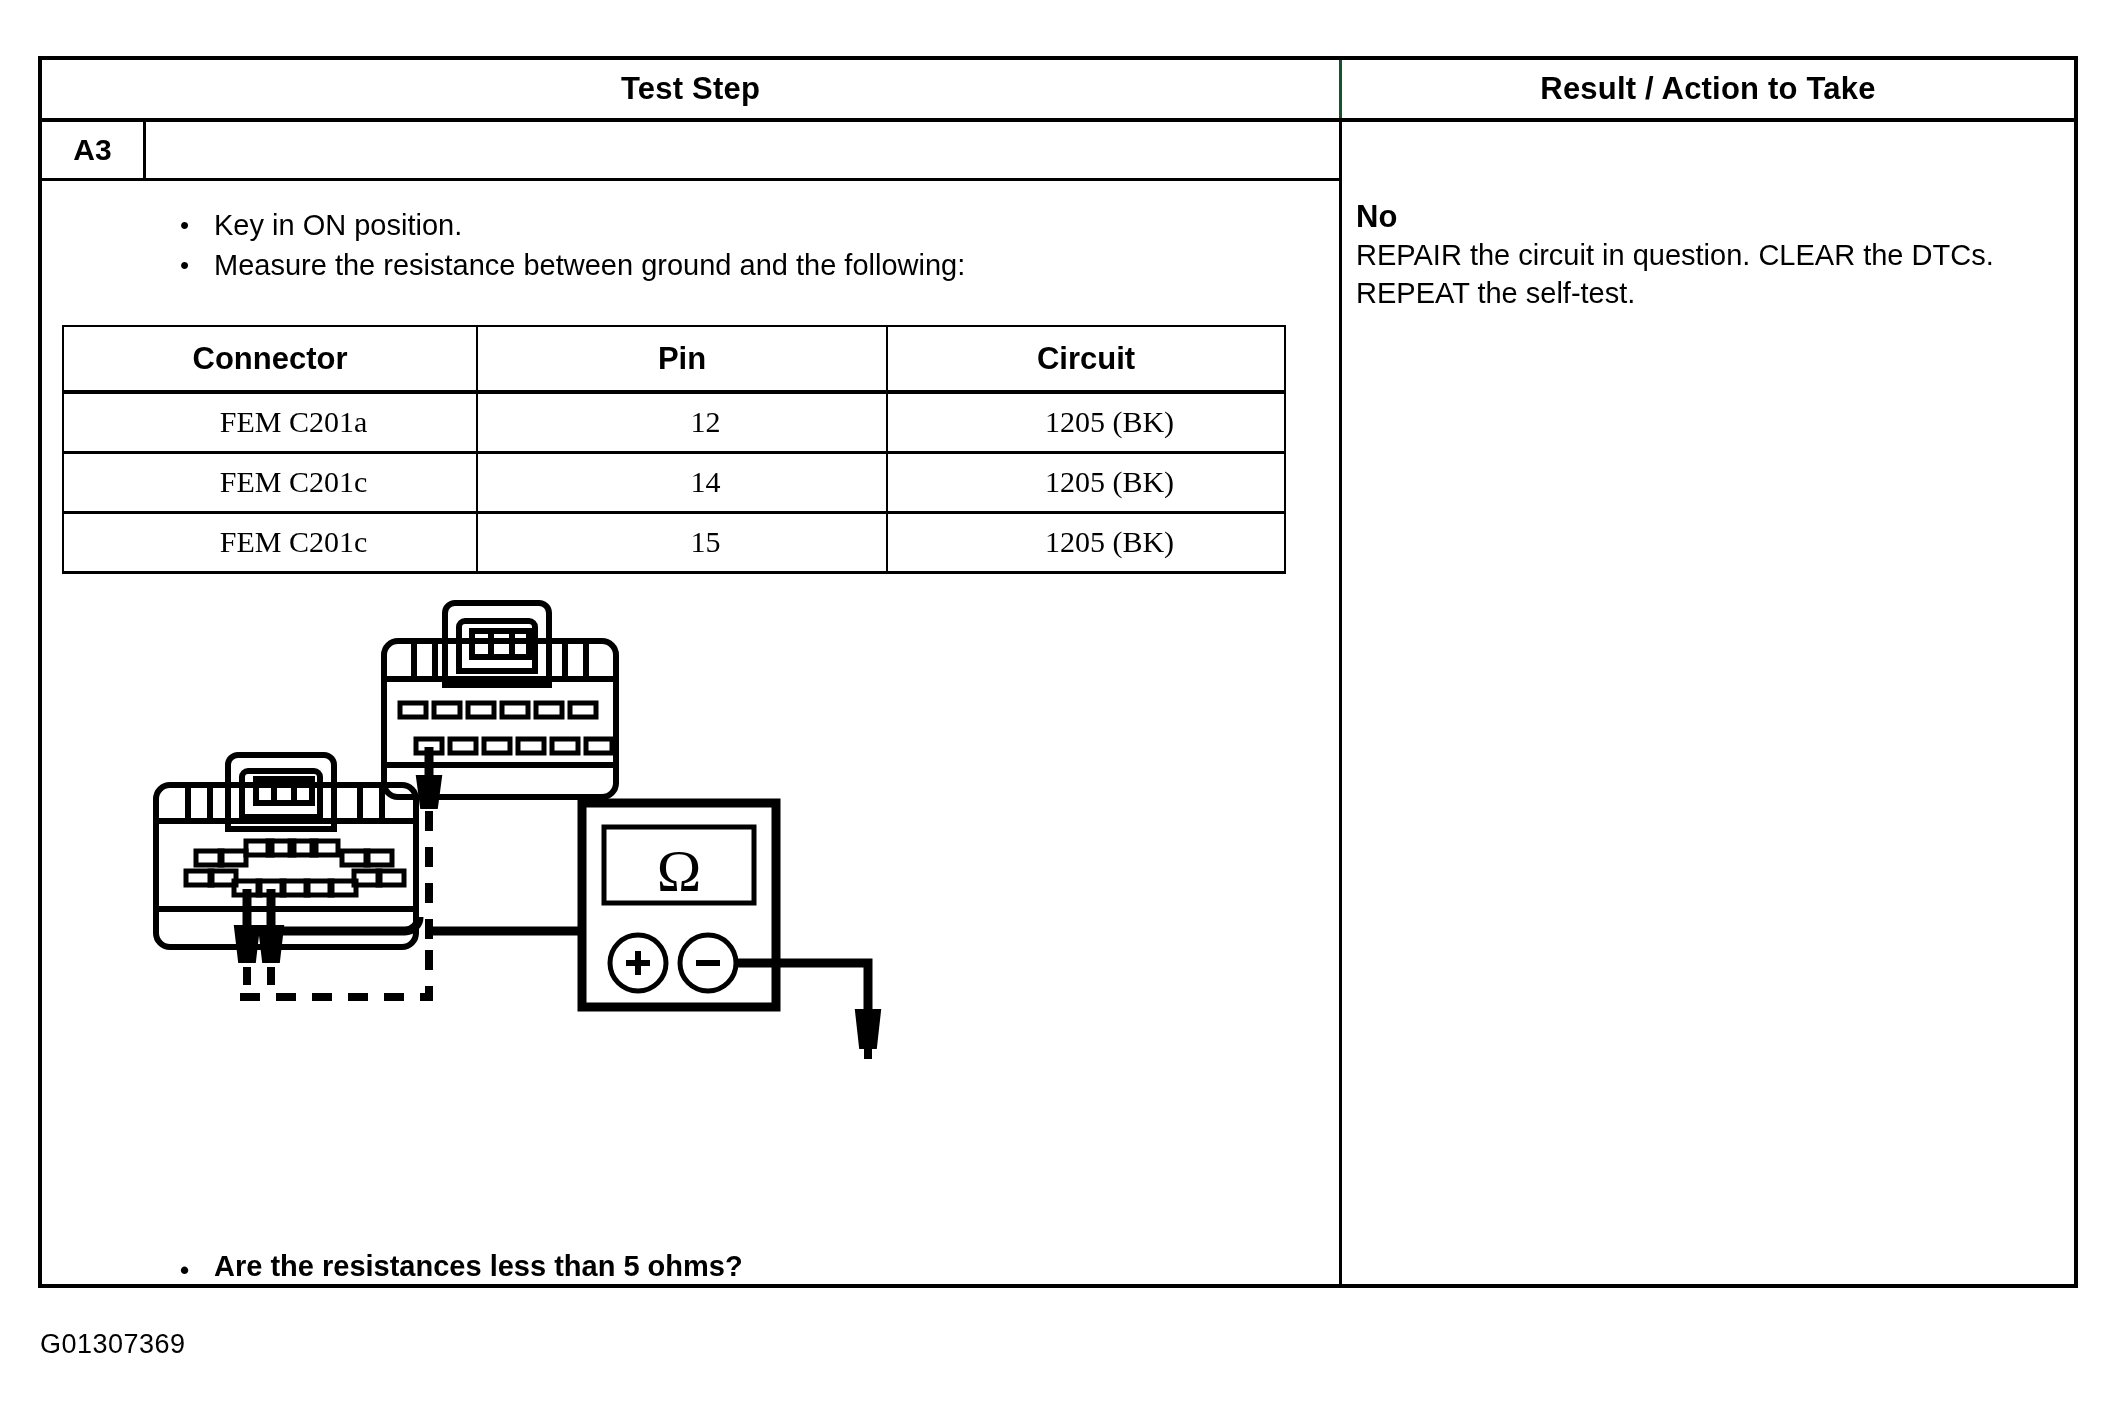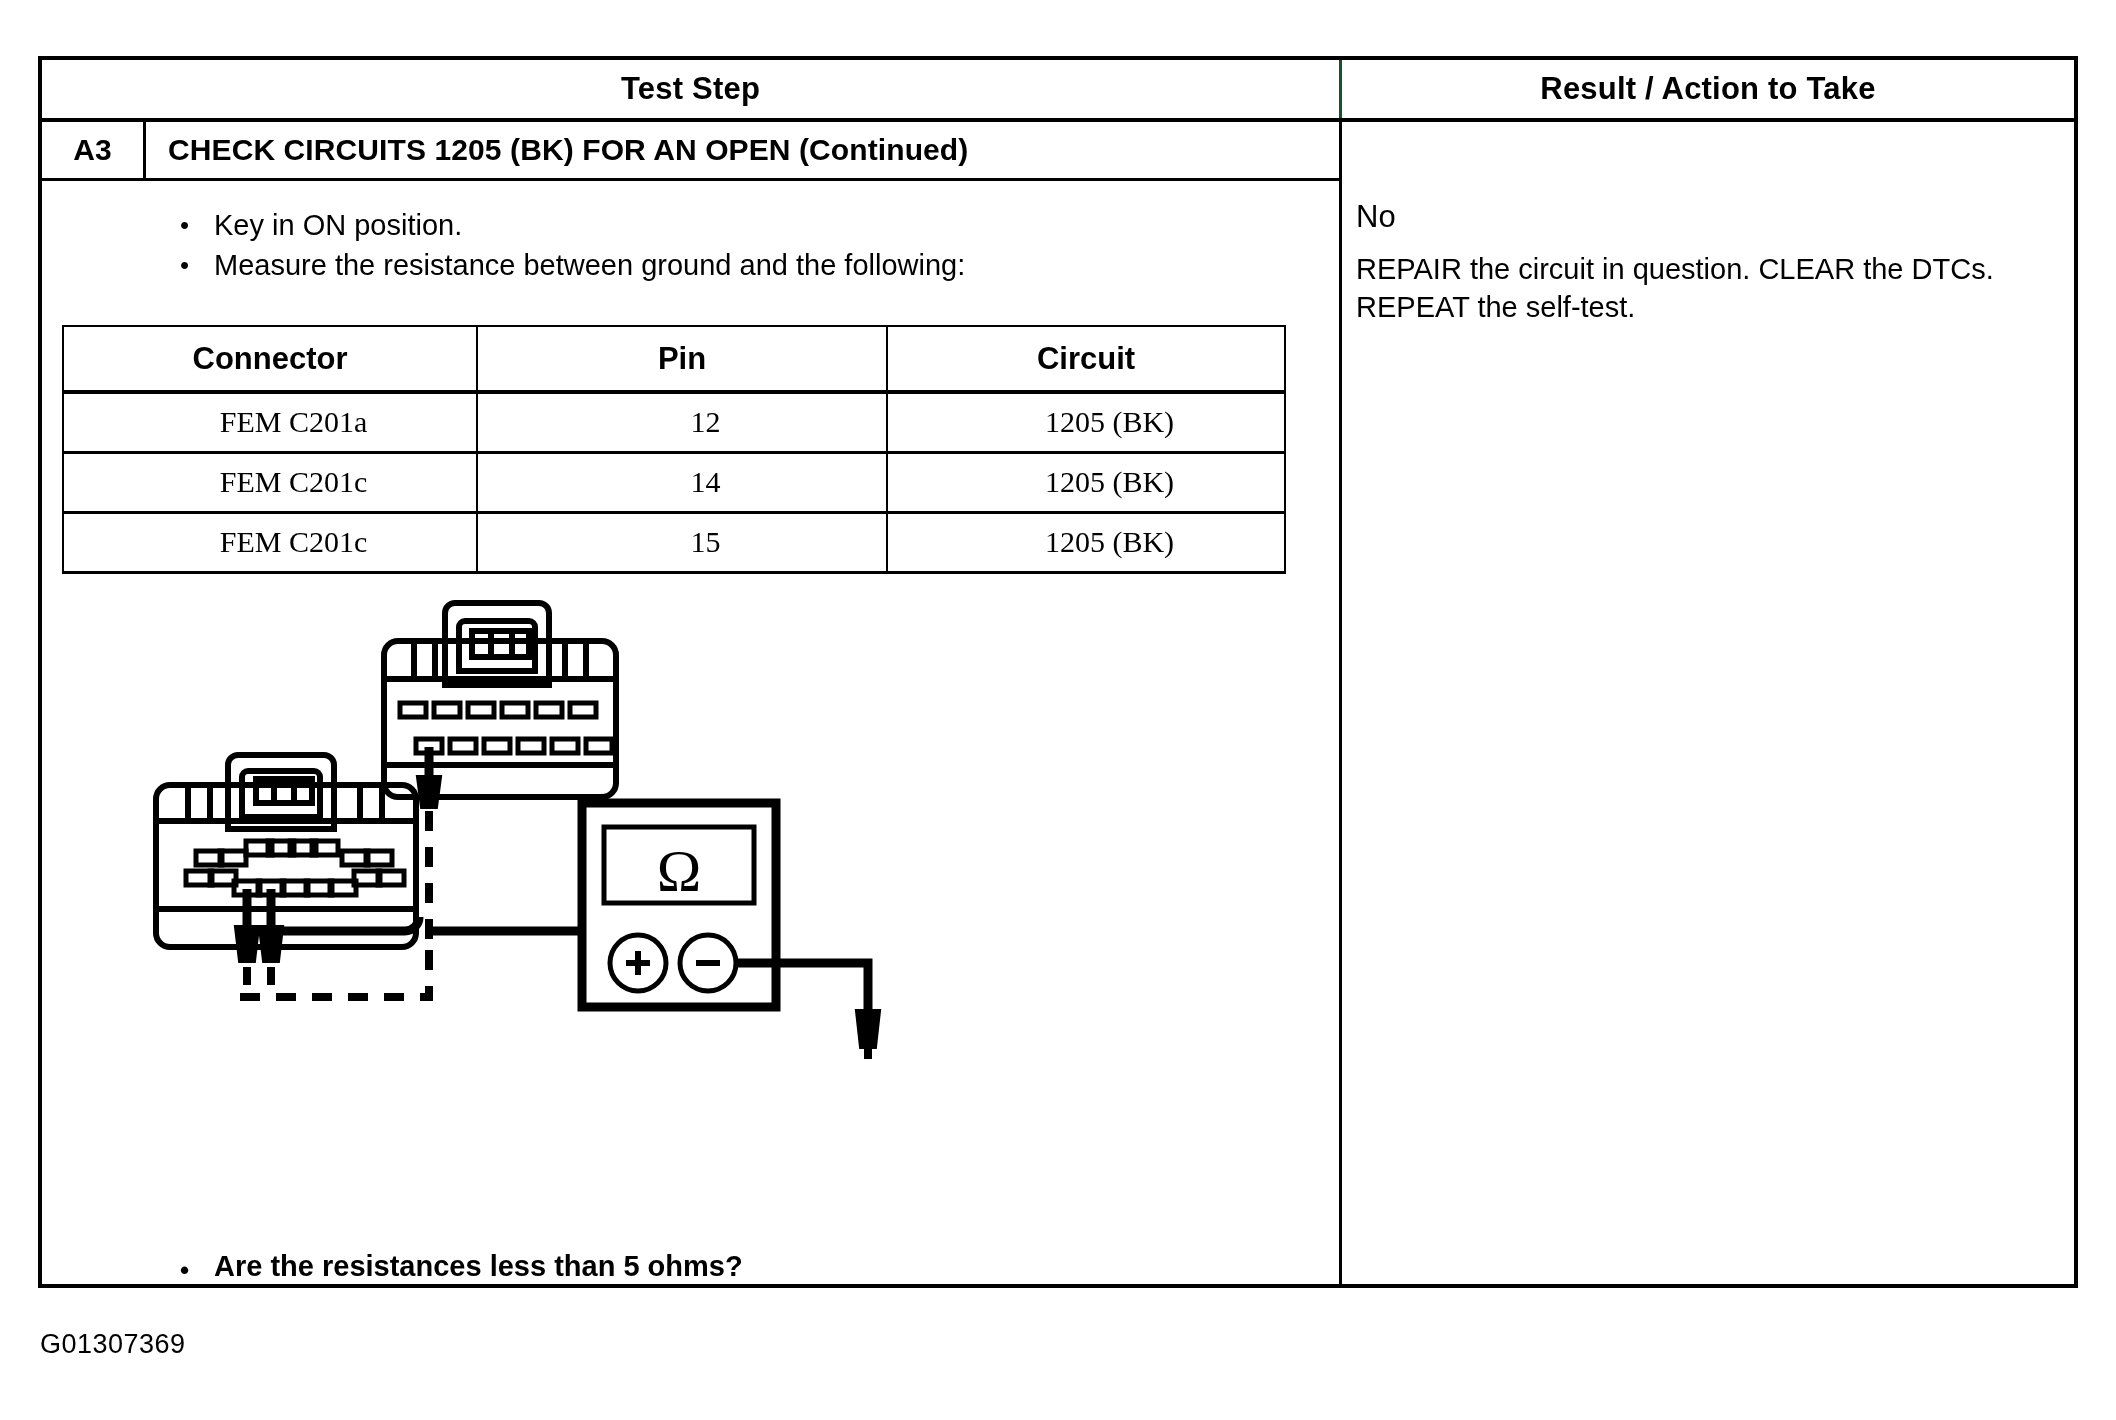--- a/index.html
+++ b/index.html
@@ -165,23 +165,23 @@
     padding-left: 138px;
     box-sizing: border-box;
     overflow: hidden;
     height: 40px;
   }
   .question .bullet-dot { font-weight: bold; }
 
   
   .res-head {
     font-size: 31px;
-    font-weight: normal;
+    font-weight: bold;
     line-height: 38px;
-    margin-bottom: 14px;
+    margin-bottom: 0;
   }
   .res-body {
     font-size: 29px;
     line-height: 38px;
     max-width: 720px;
   }
 
   
   .figure {
     position: absolute;
@@ -211,21 +211,20 @@
     <div class="head-cell head-left">Test Step</div>
     <div class="head-cell head-right">Result / Action to Take</div>
   </div>
 
   <div class="body-row">
 
     <div class="col-left">
 
       <div class="step-bar">
         <div class="step-id">A3</div>
-        <div class="step-title">CHECK CIRCUITS 1205 (BK) FOR AN OPEN (Continued)</div>
       </div>
 
       <div class="left-body">
 
         <div class="bullets">
           <div class="bullet-line">
             <span class="bullet-dot">•</span>
             <span>Key in ON position.</span>
           </div>
           <div class="bullet-line">

